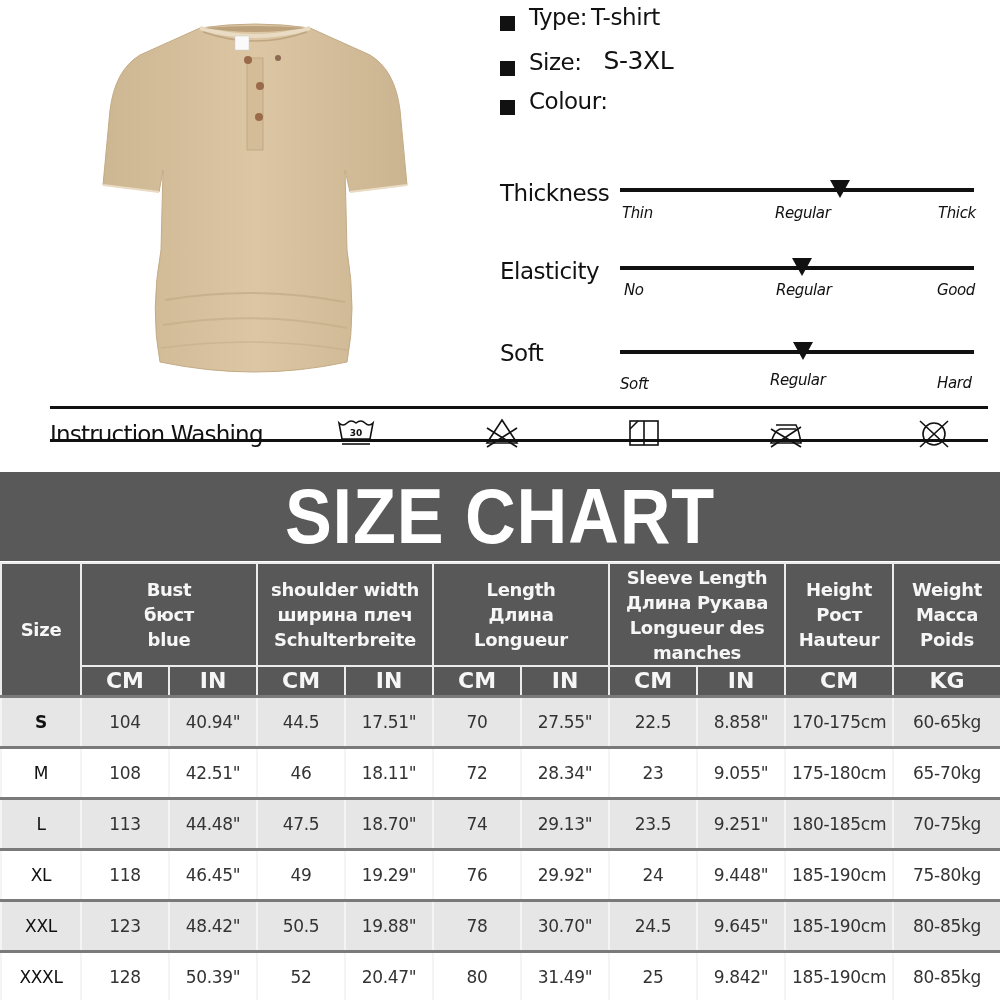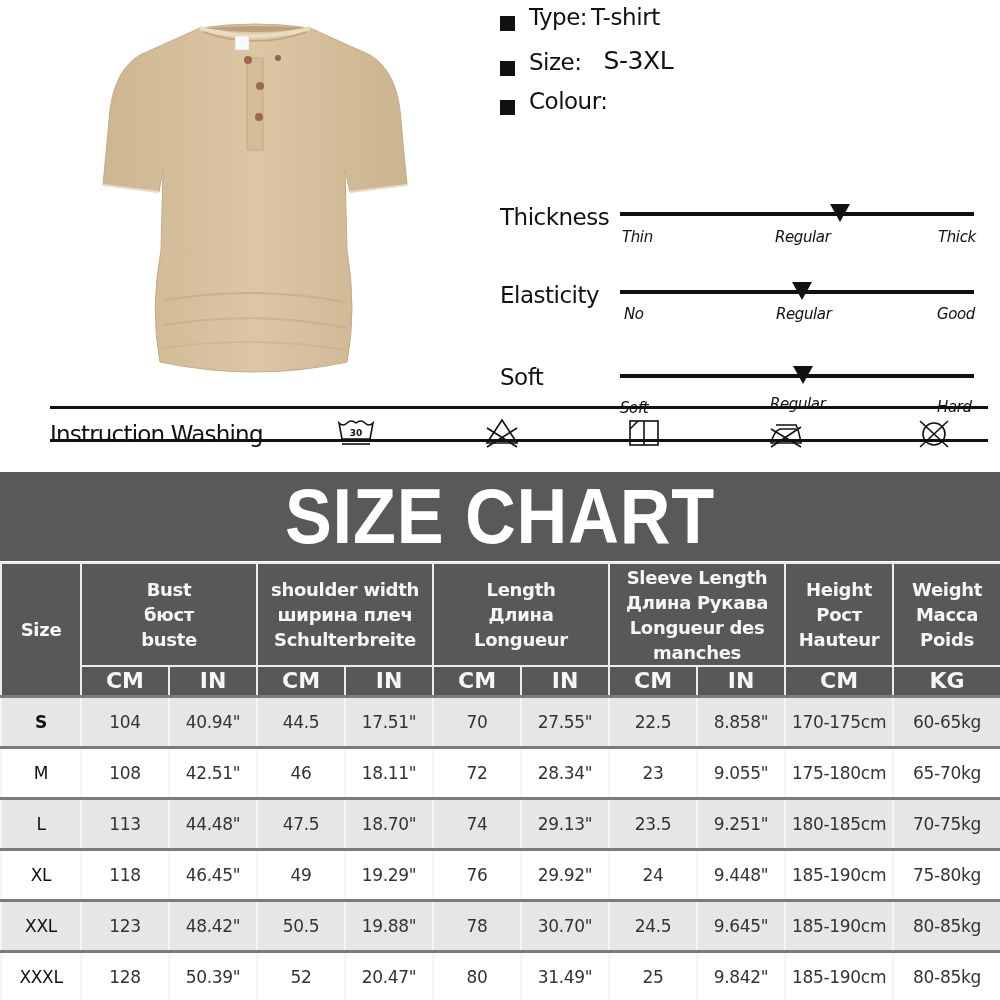--- a/index.html
+++ b/index.html
@@ -12,21 +12,21 @@
 
   
   .spec-row { position: absolute; left: 500px; display: flex; align-items: flex-end; }
   .spec-bullet { display: inline-block; width: 15px; height: 15px; background: #111; margin-right: 14px; transform: translateY(1px); }
   .spec-label { font-size: 23px; font-family: "DejaVu Sans", sans-serif; font-weight: 400; letter-spacing: -0.5px; }
   .spec-value { font-size: 23px; font-family: "DejaVu Sans", sans-serif; margin-left: 4px; letter-spacing: -0.4px; }
   .spec-value.big { font-size: 25px; }
   .colour-values { position: absolute; left: 622px; top: 93px; font-size: 15px; font-family: "DejaVu Sans", sans-serif; line-height: 21px; letter-spacing: -0.5px; }
 
   
-  .scale { position: absolute; left: 500px; width: 480px; margin-top: 24px; }
+  .scale { position: absolute; left: 500px; width: 480px; }
   .scale-title { position: absolute; left: 0; font-size: 23px; font-family: "DejaVu Sans", sans-serif; letter-spacing: -0.5px; }
   .scale-line { position: absolute; left: 120px; width: 354px; height: 4px; background: #111; }
   .scale-marker { position: absolute; width: 0; height: 0; border-left: 10px solid transparent; border-right: 10px solid transparent; border-top: 18px solid #111; }
   .scale-tick { position: absolute; font-size: 15px; font-style: italic; font-family: "DejaVu Sans", sans-serif; letter-spacing: -0.4px; }
 
   
   .wash { position: absolute; left: 50px; top: 406px; width: 938px; height: 36px; border-top: 3px solid #111; border-bottom: 3px solid #111; }
   .wash-title { position: absolute; left: 0; top: 12px; font-size: 23px; font-family: "DejaVu Sans", sans-serif; letter-spacing: -0.8px; }
   .wash-icon { position: absolute; top: 8px; width: 40px; height: 32px; }
 
@@ -178,21 +178,21 @@
       <col style="width:88px">
     <col style="width:108px">
       <col style="width:108px">
   </colgroup>
   <thead>
     <tr class="r1">
       <th rowspan="2">Size</th>
       <th colspan="2">
         <span class="hdr-line">Bust</span>
         <span class="hdr-line">бюст</span>
-        <span class="hdr-line">buste</span>
+        <span class="hdr-line">blue</span>
       </th>
       <th colspan="2">
         <span class="hdr-line">shoulder width</span>
         <span class="hdr-line">ширина плеч</span>
         <span class="hdr-line">Schulterbreite</span>
       </th>
       <th colspan="2">
         <span class="hdr-line">Length</span>
         <span class="hdr-line">Длина</span>
         <span class="hdr-line">Longueur</span>

